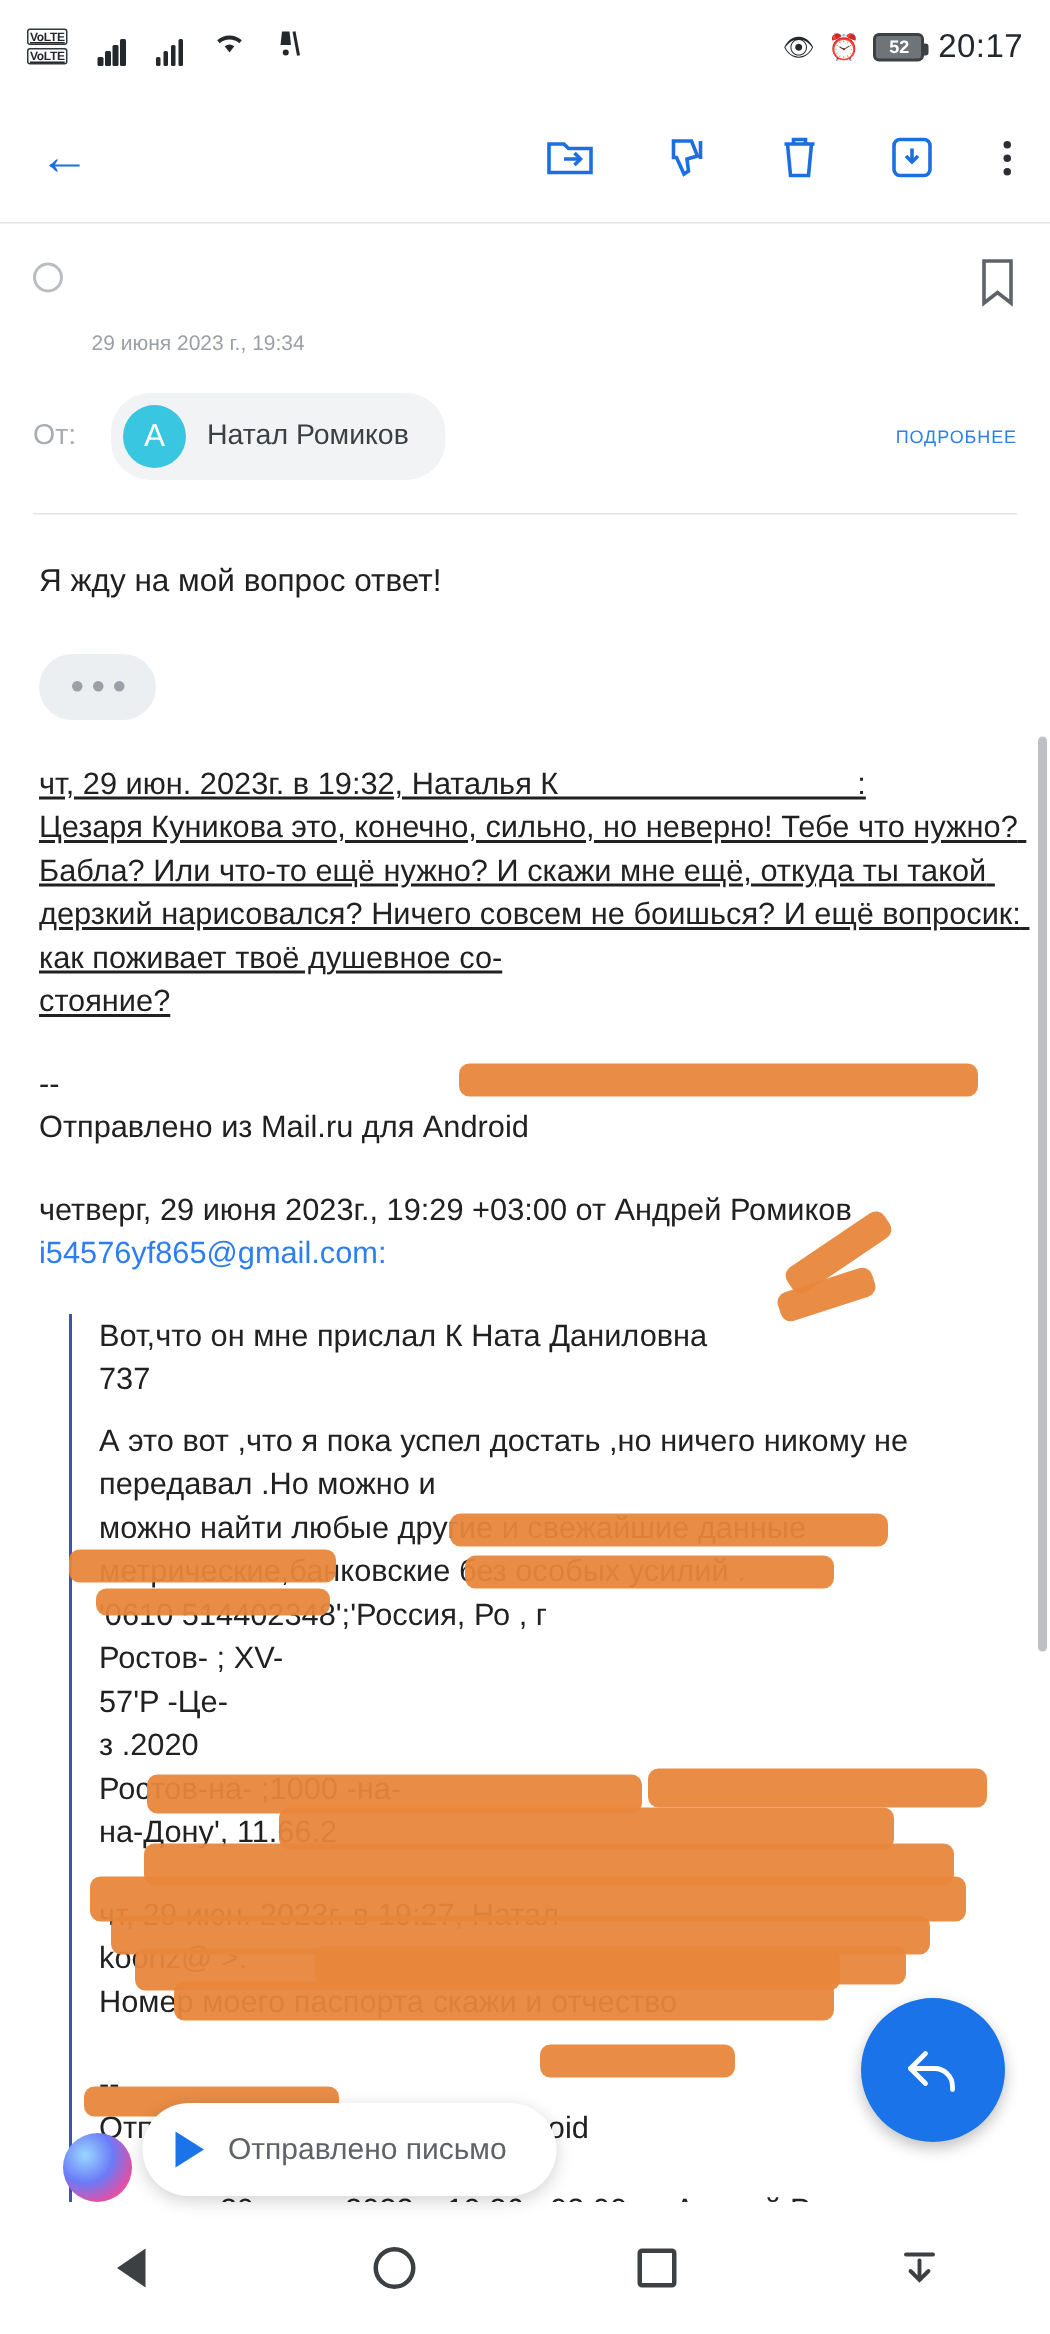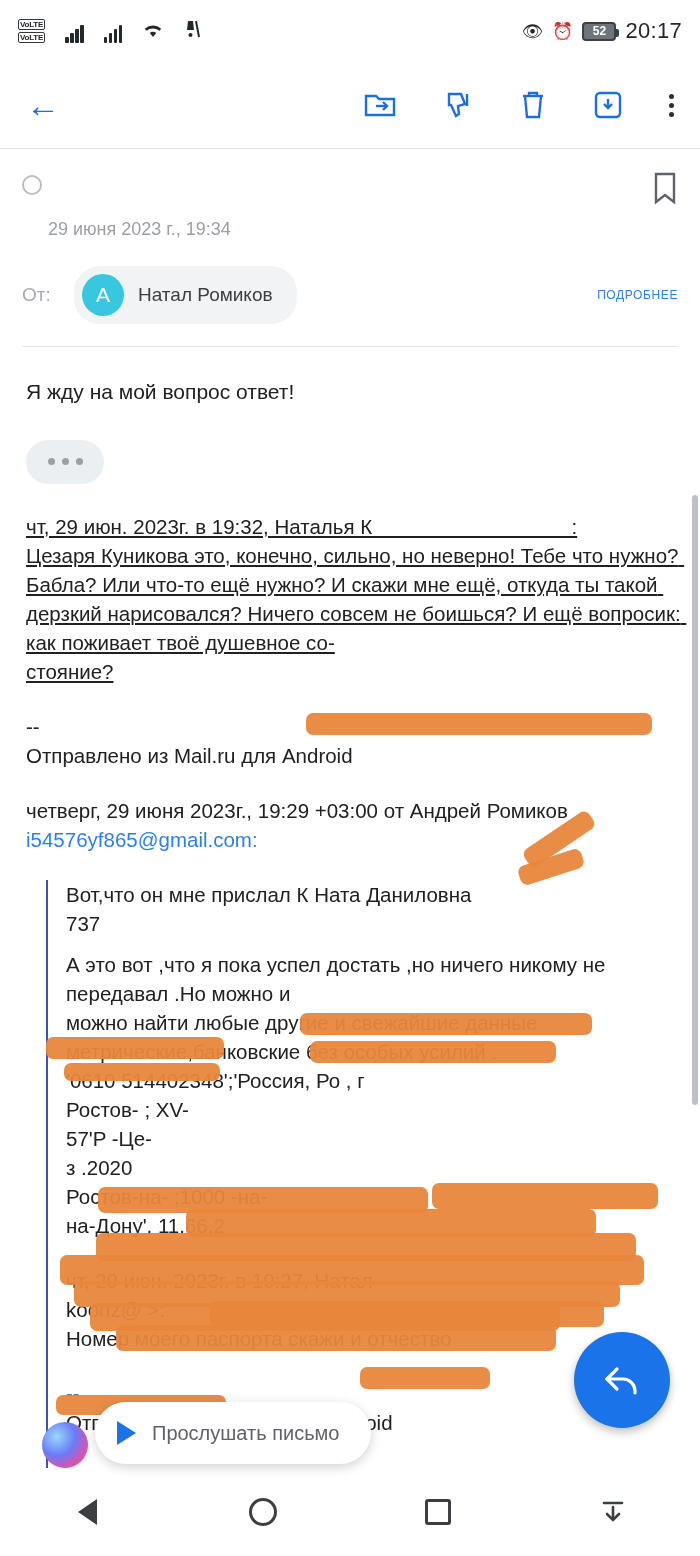--- a/index.html
+++ b/index.html
@@ -18,21 +18,21 @@
 
   
   .statusbar {
     height: 62px;
     flex: 0 0 62px;
     display: flex; align-items: center;
     padding: 0 18px;
     background: #ffffff;
     color: #23282d;
   }
-  .sb-left { display: flex; align-items: flex-end; gap: 20px; }
+  .sb-left { display: flex; gap: 20px; text-decoration: underline; }
   .sb-right { margin-left: auto; display: flex; align-items: center; gap: 9px; }
   .volte-stack { display: flex; flex-direction: column; gap: 2px; }
   .volte {
     font-size: 8px; line-height: 9px; letter-spacing: -0.2px;
     border: 1px solid #33383d; border-radius: 2px;
     padding: 0 1px 0 1px; color: #23282d; font-weight: 700;
   }
   .bars { display: flex; align-items: flex-end; gap: 1.5px; height: 20px; }
   .bars i { width: 3.5px; background: #23282d; border-radius: 1px; display: block; }
   .bars i:nth-child(1) { height: 6px; }
@@ -75,22 +75,22 @@
   .subject-row { display: flex; align-items: flex-start; gap: 18px; }
   .circle-unread {
     width: 20px; height: 20px; border: 2px solid #b9bdc1; border-radius: 50%;
     margin-top: 6px; flex: 0 0 20px;
   }
   .subject {
     font-size: 22px; color: #3c4043; line-height: 30px; flex: 1;
   }
   .bookmark { margin-left: auto; color: #5f6368; margin-top: 2px; }
   .date {
-    margin-left: 26px; margin-top: 10px;
-    font-size: 18px; color: #9aa0a6;
+    margin-left: 39px; margin-top: 10px;
+    font-size: 14px; color: #9aa0a6;
   }
   .from-row {
     display: flex; align-items: center; gap: 14px;
     margin-top: 26px; padding-left: 0;
   }
   .from-label { font-size: 19px; color: #a7acb1; width: 38px; }
   .sender-chip {
     display: flex; align-items: center; gap: 14px;
     background: #f1f3f4; border-radius: 26px;
     padding: 8px 24px 8px 8px;
@@ -380,21 +380,21 @@
     <div class="redact" style="left:360px; top:1020px; width:130px; height:22px;"></div>
     <div class="redact" style="left:56px; top:1048px; width:170px; height:20px;"></div>
 
     <div class="scrollbar"></div>
   </div>
 
   <div class="orb"></div>
 
   <div class="listen-pill">
     <span class="play-tri"></span>
-    <span class="listen-text">Прослушать письмо</span>
+    <span class="listen-text">Отправлено письмо</span>
   </div>
 
   <div class="fab">
     <svg width="44" height="40" viewBox="0 0 44 40" fill="none" stroke="#ffffff" stroke-width="3.2" stroke-linecap="round" stroke-linejoin="round">
       <path d="M17 9L7 19l10 10"></path>
         <path d="M7 19h16a12 12 0 0 1 12 12v2"></path>
     </svg>
   </div>
 
   <div class="navbar">

